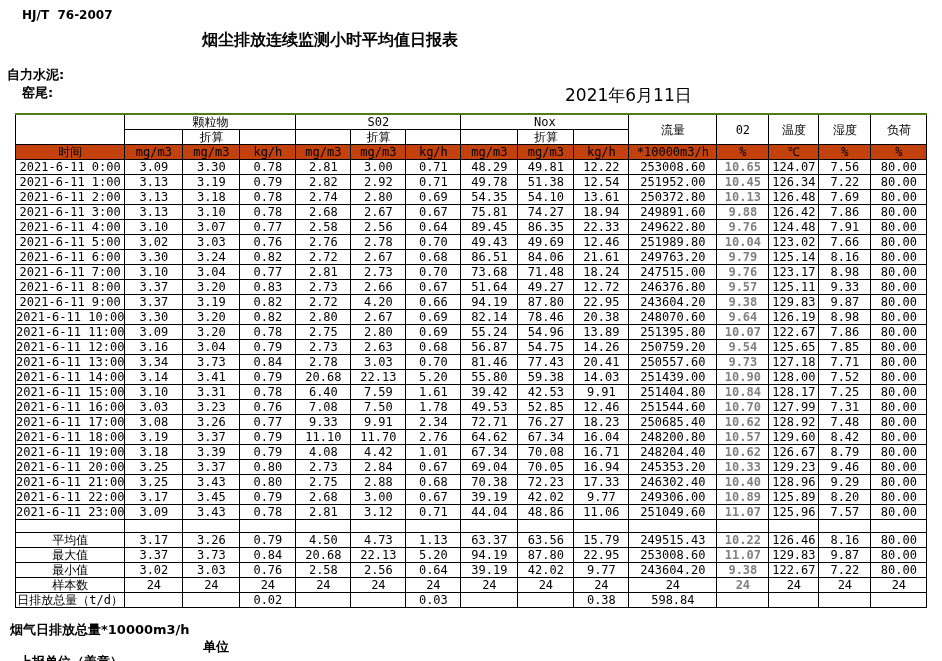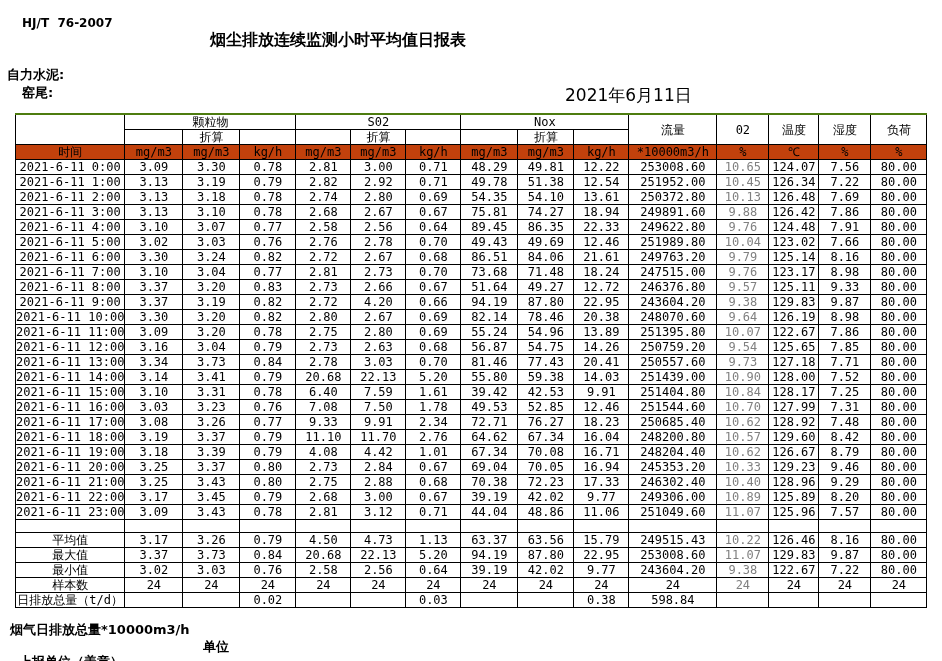--- a/index.html
+++ b/index.html
@@ -1,36 +1,36 @@
 <!DOCTYPE html>
 <html><head>
 <meta charset="utf-8">
 <style>
   html,body{margin:0;padding:0;background:#fff;}
   body{width:942px;height:661px;position:relative;color:#000;
        font-family:"DejaVu Sans","Liberation Sans",sans-serif;}
   .abs{position:absolute;white-space:pre;}
-  .std{left:22px;top:16px;font-size:12px;font-weight:bold;}
-  .title{left:0;top:30px;width:660px;text-align:center;font-size:16px;font-weight:bold;padding-left:8px;}
+  .std{left:22px;top:8px;font-size:12px;font-weight:bold;}
+  .title{left:0;top:30px;width:660px;text-align:center;font-size:16px;font-weight:bold;}
   .org1{left:7px;top:66px;font-size:13px;font-weight:bold;}
   .org2{left:22px;top:84px;font-size:13px;font-weight:bold;}
   .date{left:565px;top:84px;font-size:17px;}
   .foot1{left:10px;top:621px;font-size:13px;font-weight:bold;}
   .foot2{left:10px;top:638px;font-size:13px;font-weight:bold;}
   .foot2 .unitlbl{position:absolute;left:193px;top:0;}
 
   table.report{position:absolute;left:15px;top:113px;border-collapse:collapse;
        table-layout:fixed;border-top:2px solid #4d7c0f;}
   table.report td{border:1px solid #000;height:14px;line-height:14px;padding:0;
        text-align:center;font-size:12px;overflow:hidden;white-space:nowrap;
        font-family:"DejaVu Sans Mono","Liberation Mono",monospace;}
   td.cjk{font-family:"DejaVu Sans","Liberation Sans",sans-serif;}
   tr.green td{background:#c2410c;}
   td.time{font-size:11px;}
-  td.o2{color:#808080;}
+  td.o2{color:#808080;font-weight:bold;}
   td.sl{border-left:none;text-align:right;padding-right:4px;
         font-family:"DejaVu Sans","Liberation Sans",sans-serif;}
   td.tl{border-left:none;text-align:left;padding-left:1px;
         font-family:"DejaVu Sans","Liberation Sans",sans-serif;margin-top:12px;}
   td.r{text-align:right;padding-right:5px;}
   tr.spacer td{height:12px;line-height:12px;}
 </style>
 </head>
 <body>
 

